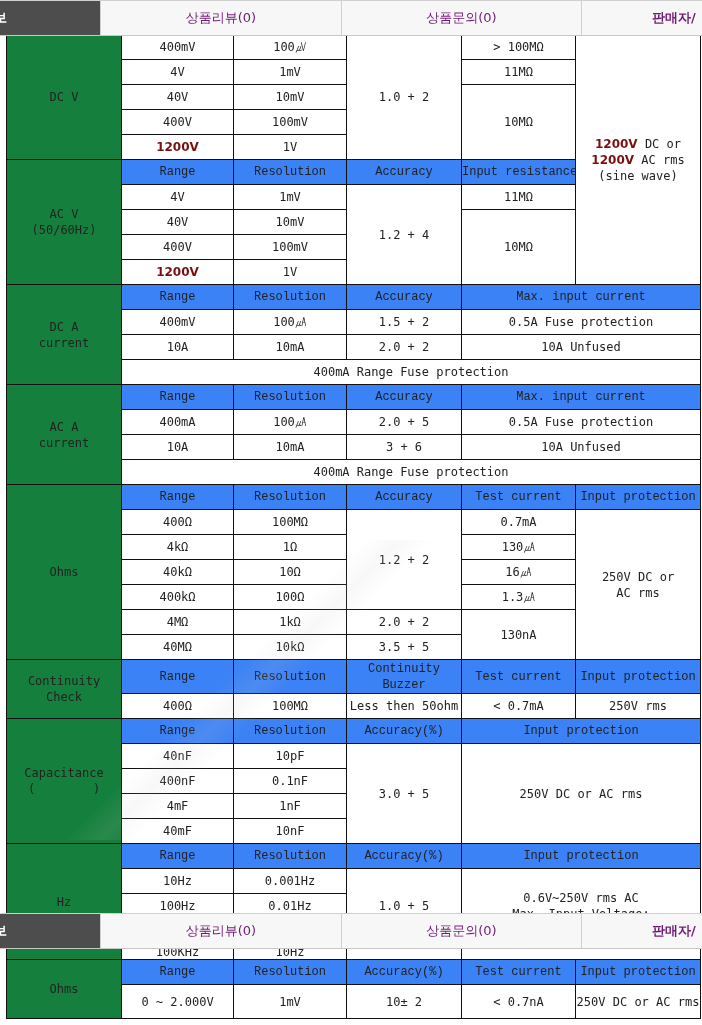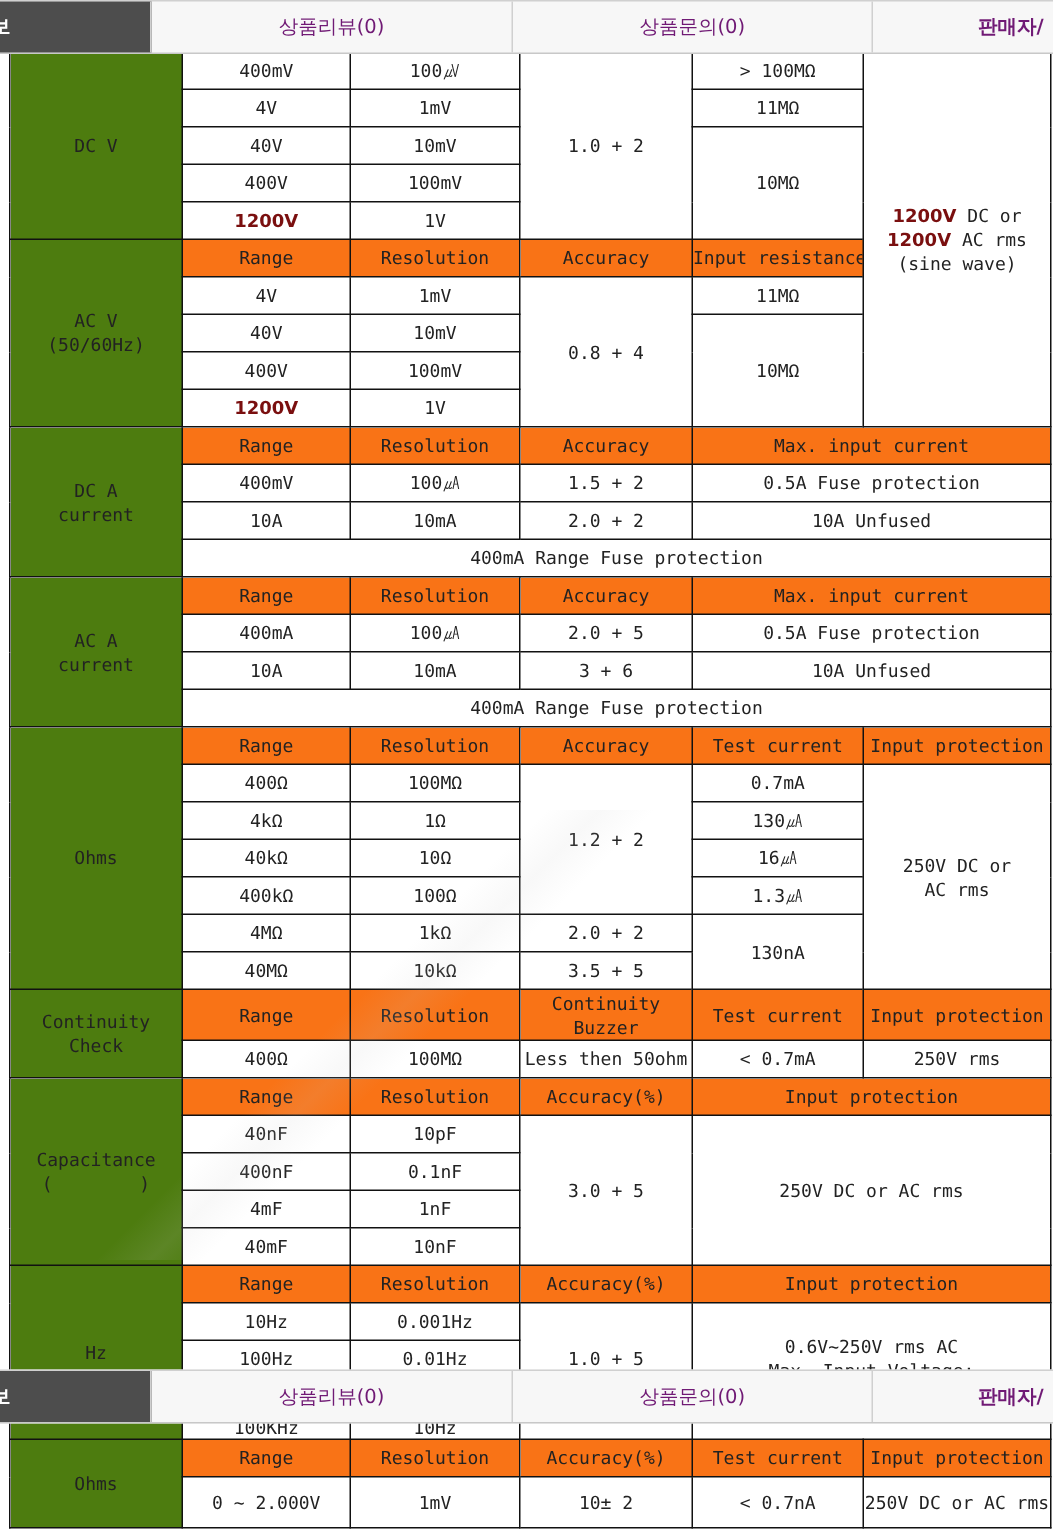--- a/index.html
+++ b/index.html
@@ -9,22 +9,22 @@
             border-top:1px solid #d0d0d0; border-bottom:1px solid #c8c8c8; z-index:5;
             font-family:"DejaVu Sans","Liberation Sans",sans-serif; }
   .tab { height:34px; display:flex; align-items:center; justify-content:center; font-size:13px; color:#701a75;
          border-right:1px solid #d0d0d0; box-sizing:border-box; white-space:nowrap; overflow:hidden; }
   .tab.active { background:#4d4d4d; color:#fff; font-weight:bold; justify-content:flex-start; }
   .tab.active span { margin-left:-6px; }
   .tab.cut { justify-content:flex-start; padding-left:70px; border-right:none;font-weight:bold; }
   .spec { position:absolute; left:6px; top:34px; border-collapse:collapse; table-layout:fixed; width:694px; }
   .spec td { border:1px solid #111; text-align:center; vertical-align:middle; padding:0; height:24px;
              font-size:12px; line-height:16px; color:#222; overflow:hidden; white-space:nowrap; }
-  .spec td.label { background:#4d7c0f; white-space:normal; }
-  .spec td.hdr { background:#f97316; }
+  .spec td.label { background:#15803d; white-space:normal; }
+  .spec td.hdr { background:#3b82f6;font-family:Liberation Mono, monospace; }
   .spec td.wrap { white-space:normal; }
   .red { color:#7a0f0f; font-weight:bold; font-family:"DejaVu Sans","Liberation Sans",sans-serif;margin-top:24px; }
   .note { white-space:normal; line-height:17px; }
   .wm { position:absolute; left:40px; top:540px; width:420px; height:300px; pointer-events:none;
         background:linear-gradient(135deg, transparent 45%, rgba(200,200,200,0.12) 50%, transparent 55%); }
 </style>
 </head>
 <body>
 
 <div class="tabbar" style="top:0;">
@@ -84,21 +84,21 @@
       <span>(50/60Hz)</span>
     </td>
     <td class="hdr">Range</td>
     <td class="hdr">Resolution</td>
     <td class="hdr">Accuracy</td>
     <td class="hdr">Input resistance</td>
   </tr>
   <tr>
     <td>4V</td>
     <td>1mV</td>
-    <td rowspan="4">0.8 + 4</td>
+    <td rowspan="4">1.2 + 4</td>
     <td>11MΩ</td>
   </tr>
   <tr>
     <td>40V</td>
     <td>10mV</td>
     <td rowspan="3">10MΩ</td>
   </tr>
   <tr>
     <td>400V</td>
     <td>100mV</td>

